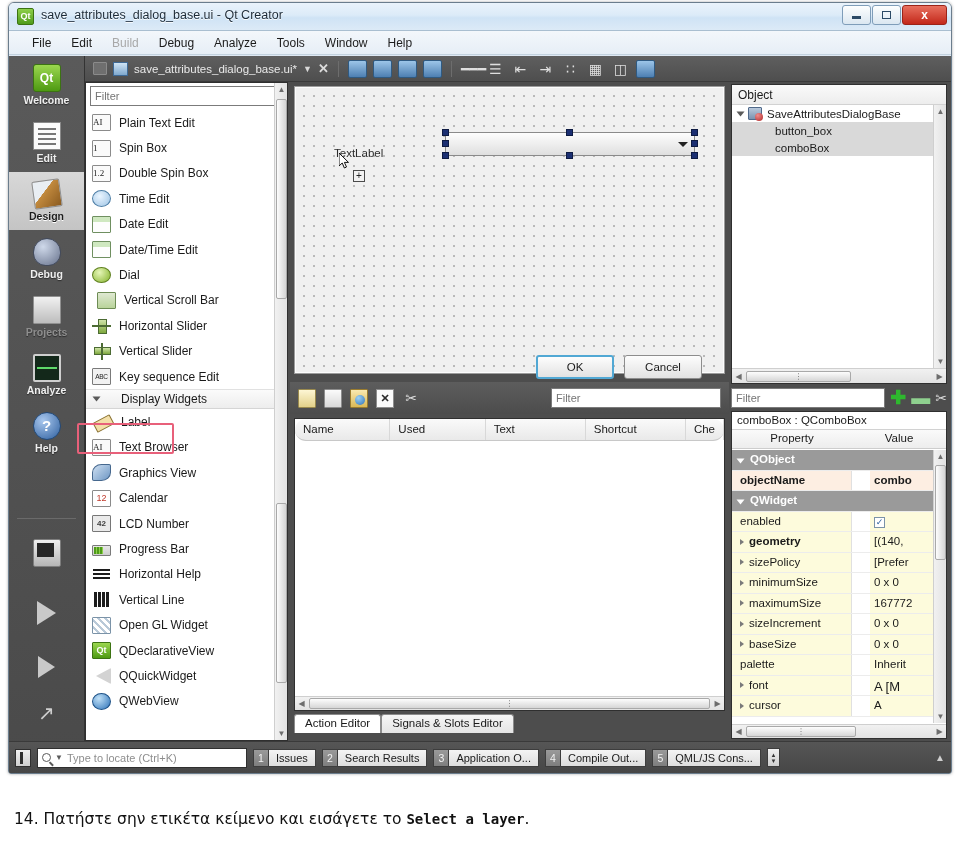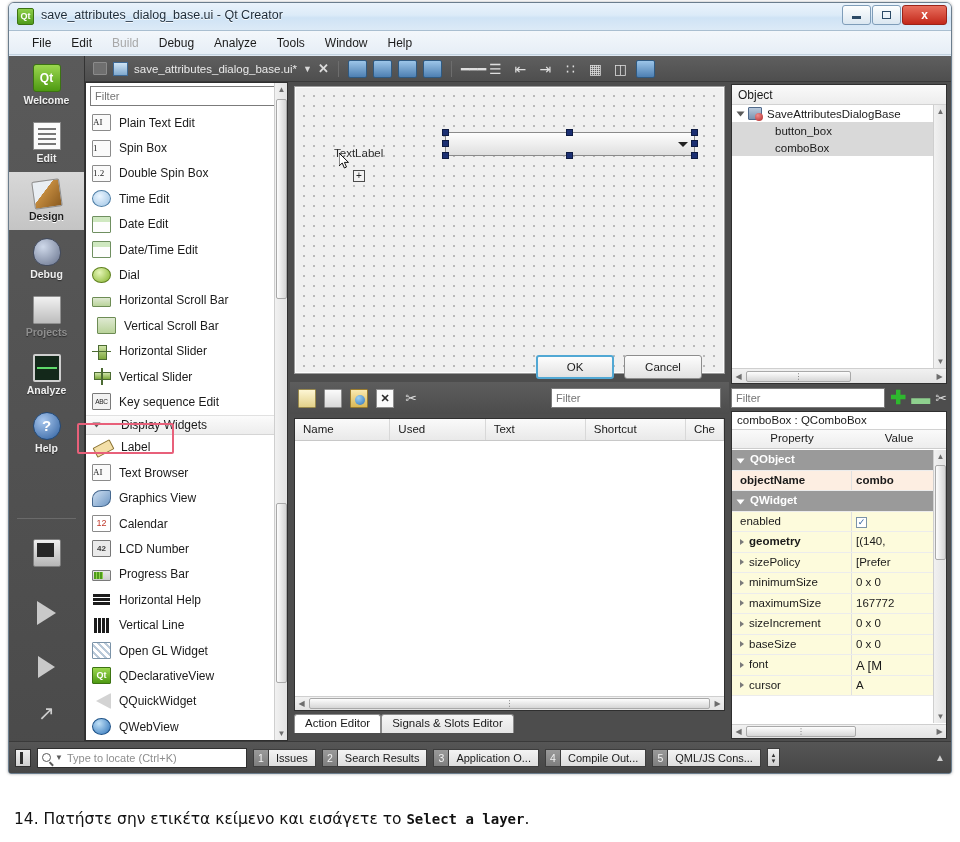--- a/index.html
+++ b/index.html
@@ -246,21 +246,21 @@
   .aic.copyf:after{content:""; position:absolute; left:4px; top:5px; width:10px;height:10px;
     background:radial-gradient(circle at 35% 30%,#9ed2f4,#2f72b8); border-radius:50%;}
   .aic.delf { background:#fafafa; border:1px solid #8d8d8d; color:#2a2a2a; font-weight:bold;
     font-size:11px; text-align:center; line-height:17px;}
   .aic.wrench{ color:#dcdcdc; font-size:14px; line-height:19px; text-align:center;}
   .action-filter { margin-left:auto; width:170px; height:20px; background:#fff;
     border:1px solid #7b7b7b; font-size:11px; color:#9a9a9a; padding:2px 4px; line-height:15px;}
   .action-table { position:absolute; left:4px; right:4px; top:36px; bottom:30px;
     background:#fff; border:1px solid #2f2f2f; overflow:hidden;}
   .at-head { display:flex; height:22px; background:linear-gradient(#fafafa,#e9e9e9);
-    border-bottom:1px solid #c8c8c8; }
+    border-bottom:1px solid #c8c8c8;border-radius:11px; }
   .at-head div { font-size:11.5px; color:#1a1a1a; padding:4px 8px; border-right:1px solid #d8d8d8;}
   .at-hscroll { position:absolute; left:0; right:0; bottom:0; height:14px;
     background:linear-gradient(#f1f1f1,#e2e2e2); border-top:1px solid #cfcfcf; display:flex; align-items:center;}
   .tabstrip { position:absolute; left:4px; right:4px; bottom:8px; height:20px; display:flex; align-items:flex-end;}
   .ftab { height:19px; padding:2px 10px; font-size:11.5px; color:#1a1a1a;
     background:linear-gradient(#f6f6f6,#e4e4e4); border:1px solid #8b8b8b; border-bottom:none;
     border-radius:3px 3px 0 0; }
   .ftab.active { background:#fff; font-weight:normal;}
 
   
@@ -294,21 +294,21 @@
   .wrenchbtn { color:#d8d8d8; font-size:14px; }
 
   .proppanel { position:absolute; left:2px; right:4px; top:329px; bottom:2px;
     background:#fff; border:1px solid #2f2f2f; overflow:hidden;}
   .prop-title { height:18px; font-size:11.5px; color:#1a1a1a; padding:2px 5px;
     background:#fff; border-bottom:1px solid #d2d2d2; white-space:nowrap;}
   .prop-head { display:flex; height:19px; background:linear-gradient(#fafafa,#ededed);
     border-bottom:1px solid #cdcdcd;text-align:center; }
   .prop-head div { font-size:11.5px; color:#1a1a1a; padding:2px 6px;}
   .prop-rows { position:absolute; left:0; right:13px; top:38px; bottom:15px; overflow:hidden;}
-  .prow { display:flex; height:20.5px; border-bottom:1px solid #ececec; }
+  .prow { display:flex; height:20.5px; border-bottom:1px solid #ececec;gap:18px; }
   .prow .pname { width:120px; font-size:11.5px; color:#1a1a1a; padding:3px 4px 3px 8px;
     border-right:1px solid #e0e0e0; white-space:nowrap; overflow:hidden;}
   .prow .pval { flex:1; font-size:11.5px; color:#1a1a1a; padding:3px 4px; white-space:nowrap; overflow:hidden;}
   .prow.group { background:#9a9a9a; }
   .prow.group .pname { color:#fff; font-weight:bold; padding-left:18px; position:relative; border-right:none;}
   .prow.group .pname:before { content:""; position:absolute; left:6px; top:7px;
     width:0;height:0;border-left:5px solid #fff;border-top:4px solid transparent;
     border-bottom:4px solid transparent; transform:rotate(90deg);}
   .prow.group .pval { background:#9a9a9a;}
   .prow.peach .pname, .prow.peach .pval { background:#fdeee2; font-weight:bold;}
@@ -481,24 +481,20 @@
             </div>
           <div class="wrow">
             <div class="wic cal"></div>
             <div class="wlbl">Date/Time Edit</div>
             </div>
           <div class="wrow">
             <div class="wic dial"></div>
             <div class="wlbl">Dial</div>
             </div>
           <div class="wrow">
-            <div class="wic hsb"></div>
-            <div class="wlbl">Horizontal Scroll Bar</div>
-            </div>
-          <div class="wrow">
             <div class="wic vsb"></div>
             <div class="wlbl">Vertical Scroll Bar</div>
             </div>
           <div class="wrow">
             <div class="wic hsl"></div>
             <div class="wlbl">Horizontal Slider</div>
             </div>
           <div class="wrow">
             <div class="wic vsl"></div>
             <div class="wlbl">Vertical Slider</div>
@@ -703,20 +699,24 @@
               </div>
             <div class="prow yellow">
               <div class="pname"><span class="exp"></span><span>sizeIncrement</span></div>
               <div class="pval">0 x 0</div>
               </div>
             <div class="prow yellow">
               <div class="pname"><span class="exp"></span><span>baseSize</span></div>
               <div class="pval">0 x 0</div>
               </div>
             <div class="prow yellow">
+              <div class="pname">palette</div>
+              <div class="pval">Inherit</div>
+              </div>
+            <div class="prow yellow">
               <div class="pname"><span class="exp"></span><span>font</span></div>
               <div class="pval" style="font-size:13px;">A  [M</div>
               </div>
             <div class="prow yellow">
               <div class="pname"><span class="exp"></span><span>cursor</span></div>
               <div class="pval">A</div>
               </div>
           </div>
           <div class="prop-vscroll">
             <div class="sb-arrow">▲</div>

